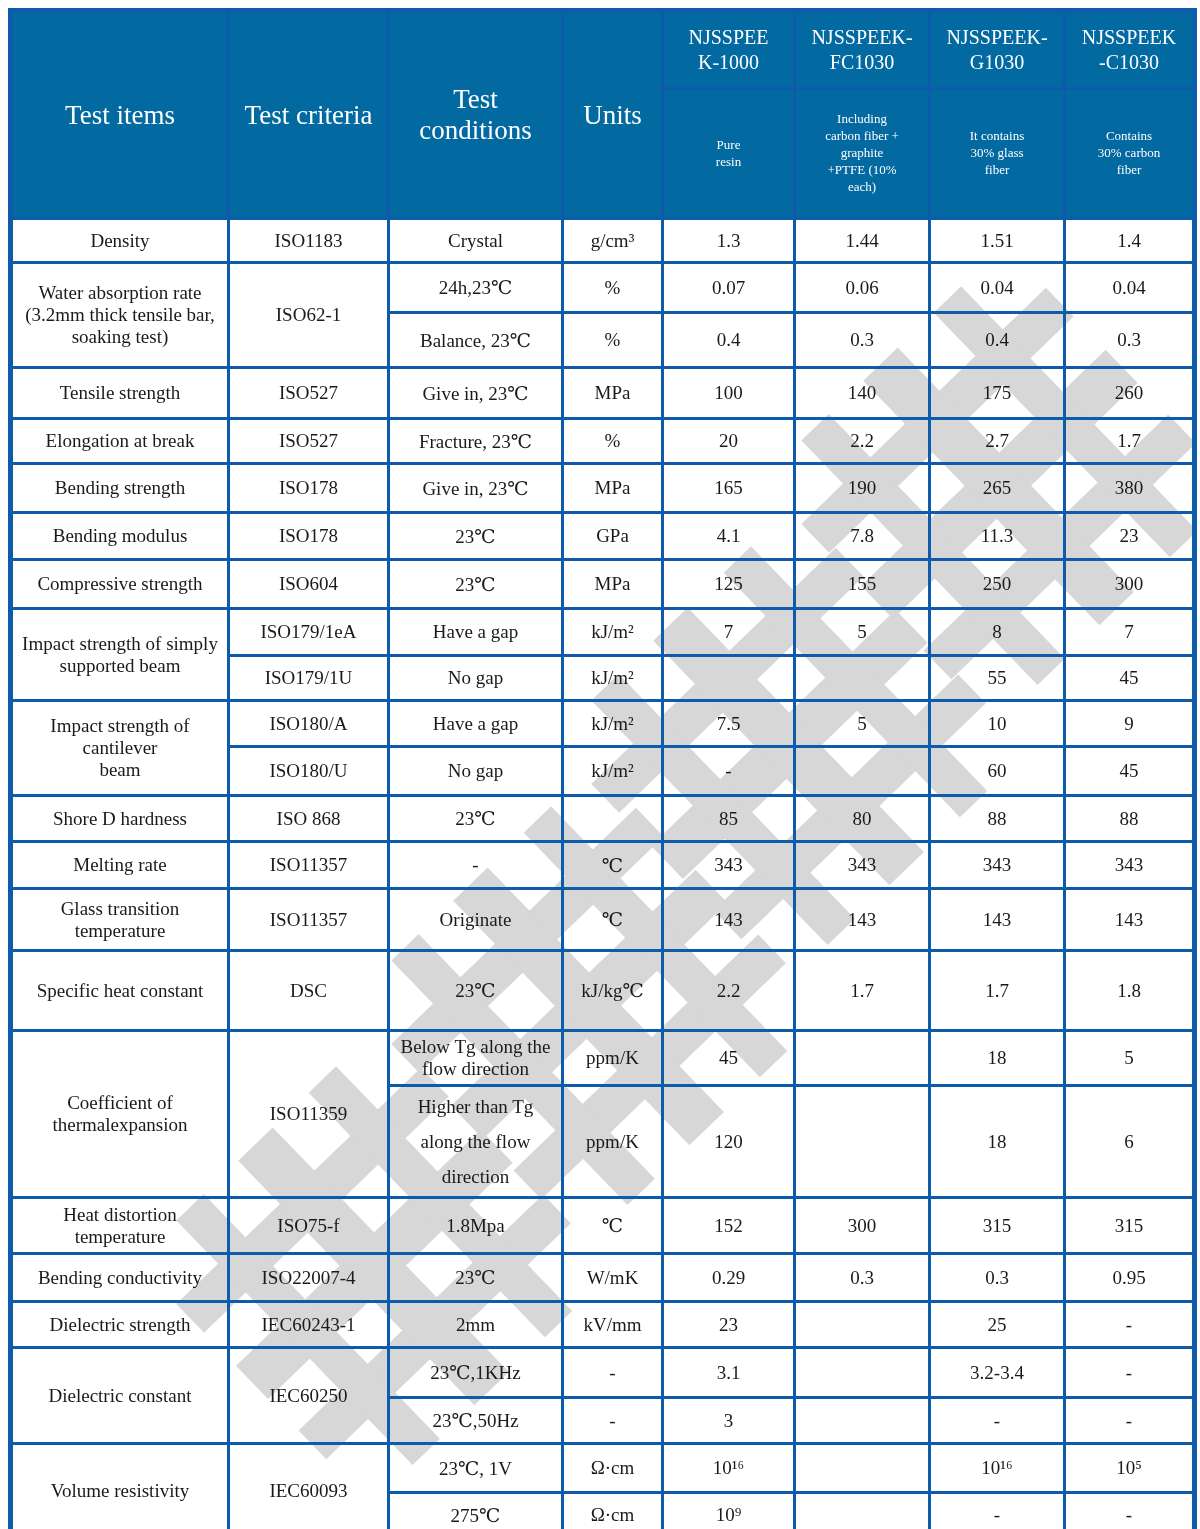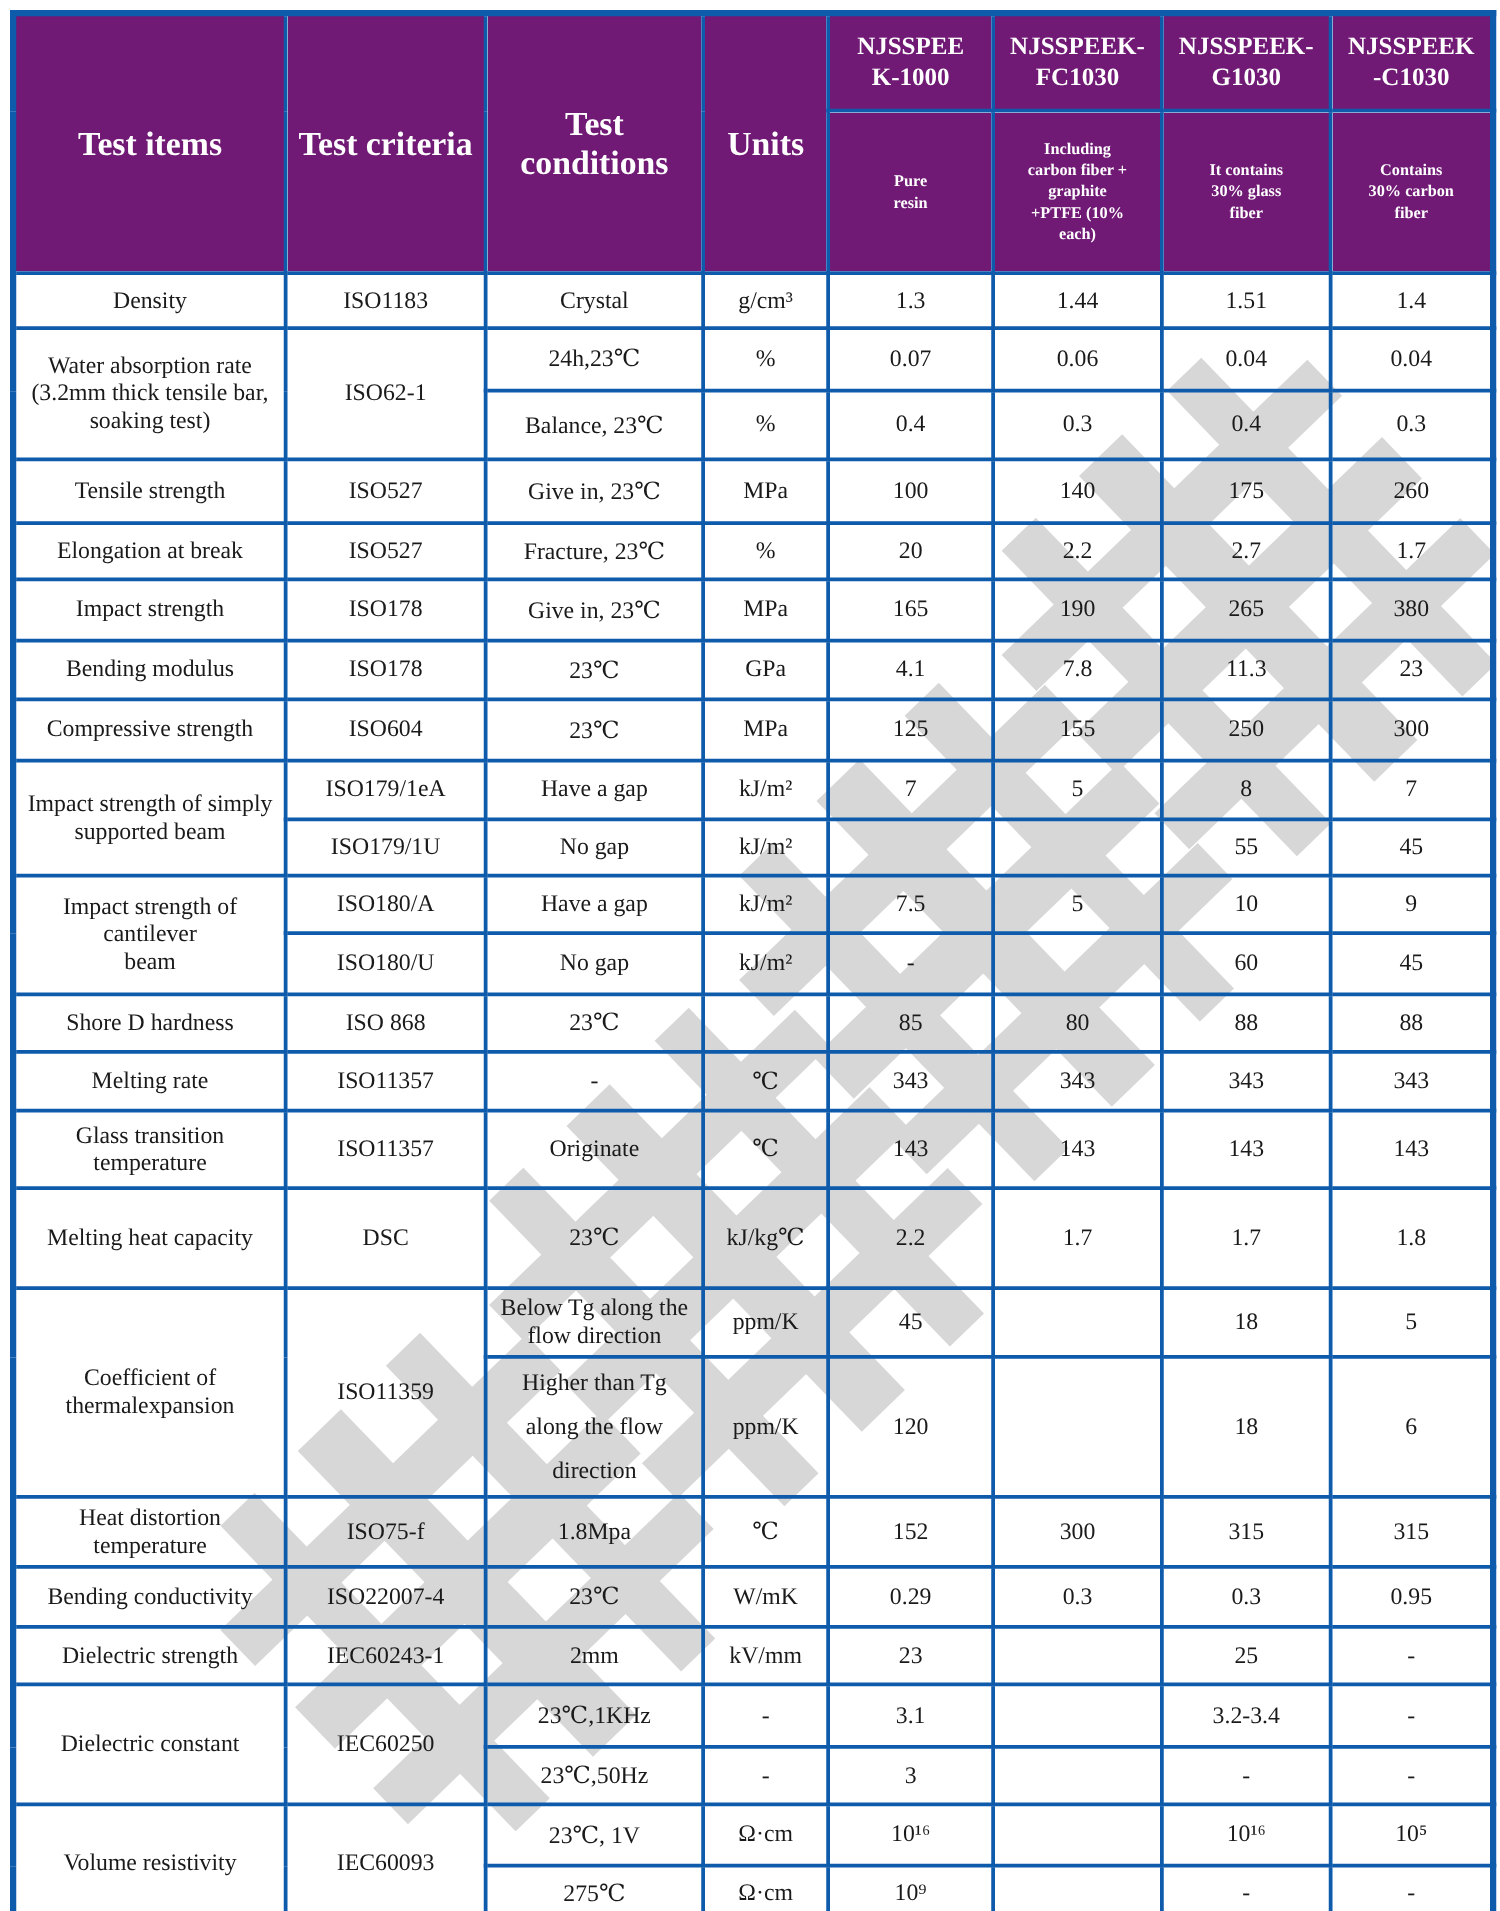--- a/index.html
+++ b/index.html
@@ -2,21 +2,21 @@
 <html><head>
 <meta charset="utf-8">
 <style>
   html,body{margin:0;padding:0;background:#ffffff;}
   body{width:1200px;height:1529px;font-family:"Liberation Serif","DejaVu Serif","DejaVu Sans",serif;color:#1a1a1a;}
   .page{position:relative;width:1200px;height:1529px;background:#ffffff;overflow:hidden;}
   .watermark{position:absolute;left:0;top:0;z-index:0;pointer-events:none;}
   table.spec{position:relative;z-index:1;margin:8px 0 0 8px;border-collapse:collapse;table-layout:fixed;width:1184px;background:transparent;}
   table.spec{border:5px solid #0e5aab;}
   .spec th,.spec td{border:3px solid #0e5aab;text-align:center;vertical-align:middle;padding:2px 5px;overflow:hidden;}
-  .spec th{background:#701a75;color:#ffffff;font-weight:bold;text-align:center;}
+  .spec th{background:#0369a1;color:#ffffff;font-weight:normal;text-align:center;}
   .h-main{font-size:27px;}
   .h-prod{font-size:20px;white-space:pre-line;line-height:1.25;}
   .h-desc{font-size:13px;white-space:pre-line;line-height:1.3;}
   .spec td{font-size:19px;background:transparent;white-space:pre-line;}
   .c-cond{padding-top:8px;}
   .loose{line-height:1.85;}
   .c-unit{font-size:19px;margin-left:36px;}
 </style>
 </head>
 <body>
@@ -127,21 +127,21 @@
         <td class="c-item">Elongation at break</td>
         <td class="c-crit">ISO527</td>
         <td class="c-cond">Fracture, 23℃</td>
         <td class="c-unit">%</td>
         <td class="c-val">20</td>
         <td class="c-val">2.2</td>
         <td class="c-val">2.7</td>
         <td class="c-val">1.7</td>
       </tr>
       <tr style="height:49px">
-        <td class="c-item">Impact strength</td>
+        <td class="c-item">Bending strength</td>
         <td class="c-crit">ISO178</td>
         <td class="c-cond">Give in, 23℃</td>
         <td class="c-unit">MPa</td>
         <td class="c-val">165</td>
         <td class="c-val">190</td>
         <td class="c-val">265</td>
         <td class="c-val">380</td>
       </tr>
       <tr style="height:47px">
         <td class="c-item">Bending modulus</td>
@@ -228,21 +228,21 @@
 temperature</td>
         <td class="c-crit">ISO11357</td>
         <td class="c-cond">Originate</td>
         <td class="c-unit">℃</td>
         <td class="c-val">143</td>
         <td class="c-val">143</td>
         <td class="c-val">143</td>
         <td class="c-val">143</td>
       </tr>
       <tr style="height:80px">
-        <td class="c-item">Melting heat capacity</td>
+        <td class="c-item">Specific heat constant</td>
         <td class="c-crit">DSC</td>
         <td class="c-cond">23℃</td>
         <td class="c-unit">kJ/kg℃</td>
         <td class="c-val">2.2</td>
         <td class="c-val">1.7</td>
         <td class="c-val">1.7</td>
         <td class="c-val">1.8</td>
       </tr>
       <tr style="height:55px">
         <td class="c-item" rowspan="2">Coefficient of

